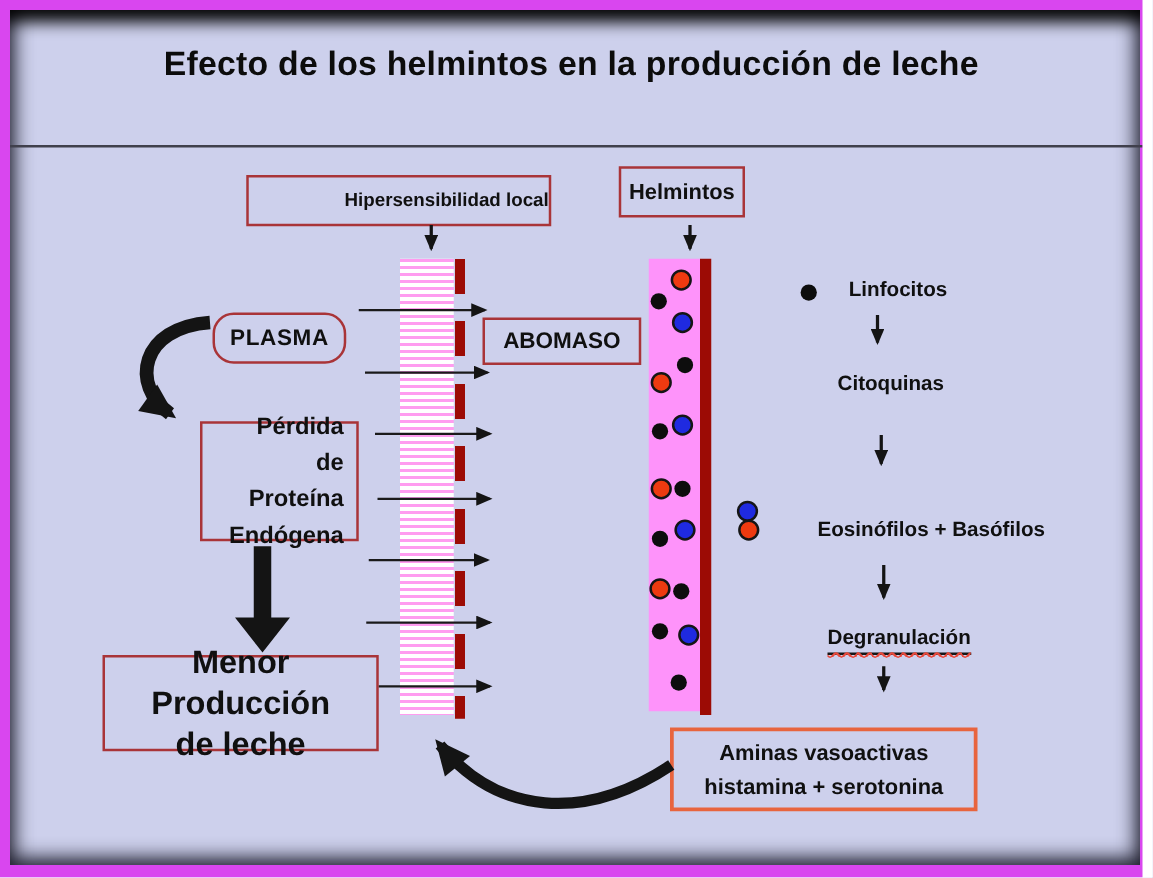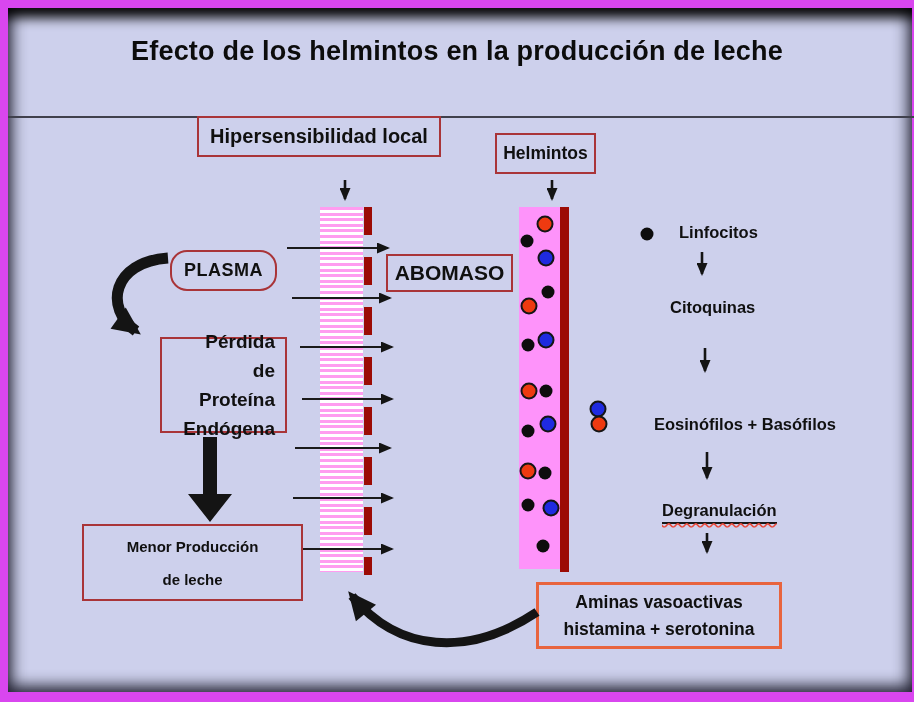--- a/index.html
+++ b/index.html
@@ -23,27 +23,27 @@
   }
   #title-divider{left:8px;top:116px;width:906px;height:2px;background:#40404c;}
 
   .rbox{
     position:absolute;border:2px solid var(--box-border,#a93438);
     display:flex;flex-direction:column;align-items:center;justify-content:center;
     text-align:center;font-weight:bold;color:#101010;box-sizing:border-box;
     line-height:1.18;
   }
   .rbox.accent{border:3px solid var(--accent-border,#e8643e);}
-  #box-hipersensibilidad{left:197px;top:116px;width:244px;height:41px;font-size:20px;}
+  #box-hipersensibilidad{left:197px;top:140px;width:244px;height:41px;font-size:15px;align-items:flex-end;}
   #box-helmintos{left:495px;top:133px;width:101px;height:41px;font-size:17.5px;}
   #box-plasma{left:170px;top:250px;width:107px;height:41px;font-size:18px;letter-spacing:0.5px;border-radius:17px;}
-  #box-abomaso{left:386px;top:254px;width:127px;height:38px;font-size:21px;}
+  #box-abomaso{left:386px;top:254px;width:127px;height:38px;font-size:18px;}
   #box-perdida{left:160px;top:337px;width:127px;height:96px;align-items:flex-end;
     padding-right:10px;font-size:19px;line-height:29px;text-align:right;padding-left:42px;}
-  #box-menor{left:82px;top:524px;width:221px;height:77px;font-size:15px;line-height:33px;}
+  #box-menor{left:82px;top:524px;width:221px;height:77px;font-size:26px;line-height:33px;}
   #box-aminas{left:536px;top:582px;width:246px;height:67px;font-size:17.5px;line-height:27px;}
 
   
   #striped-membrane{
     left:320px;top:207px;width:43px;height:365px;
     background:repeating-linear-gradient(180deg,var(--stripe-pink,#ff9cf0) 0 3px,#ffffff 3px 5.6px);
   }
   #dashed-barrier{
     left:364px;top:207px;width:8px;height:368px;
     background:repeating-linear-gradient(180deg,var(--dark-red,#9c0b05) 0 28px,transparent 28px 50px);

